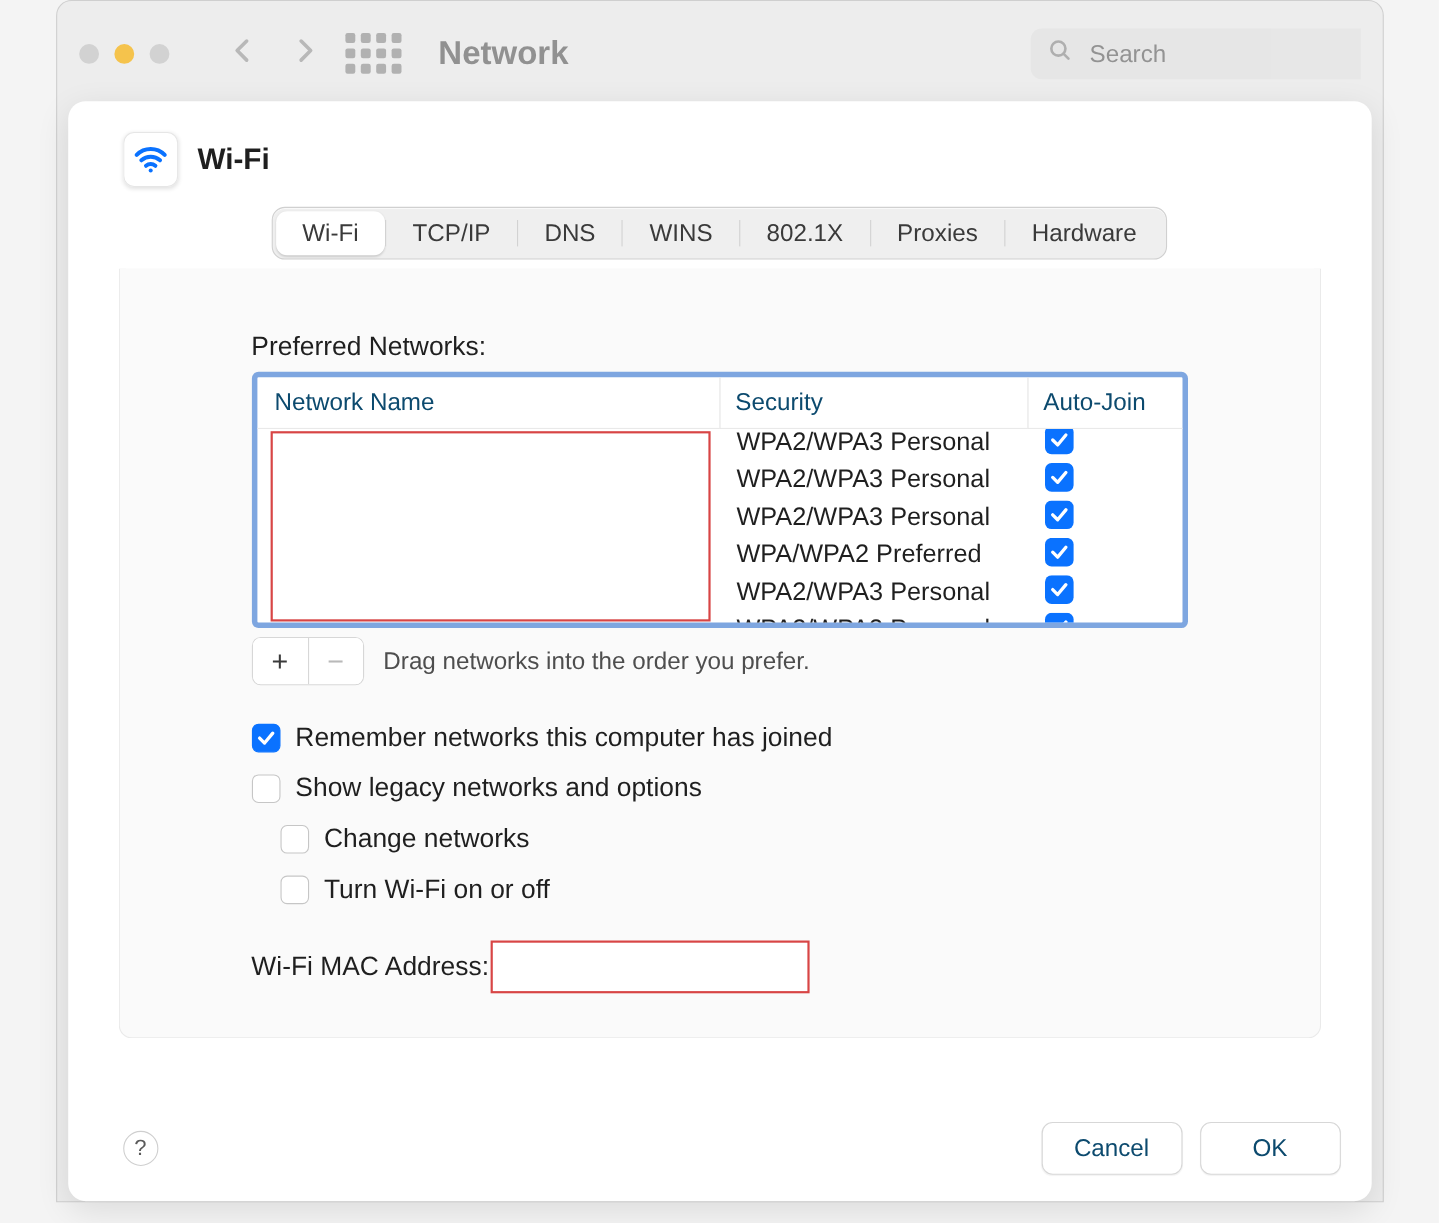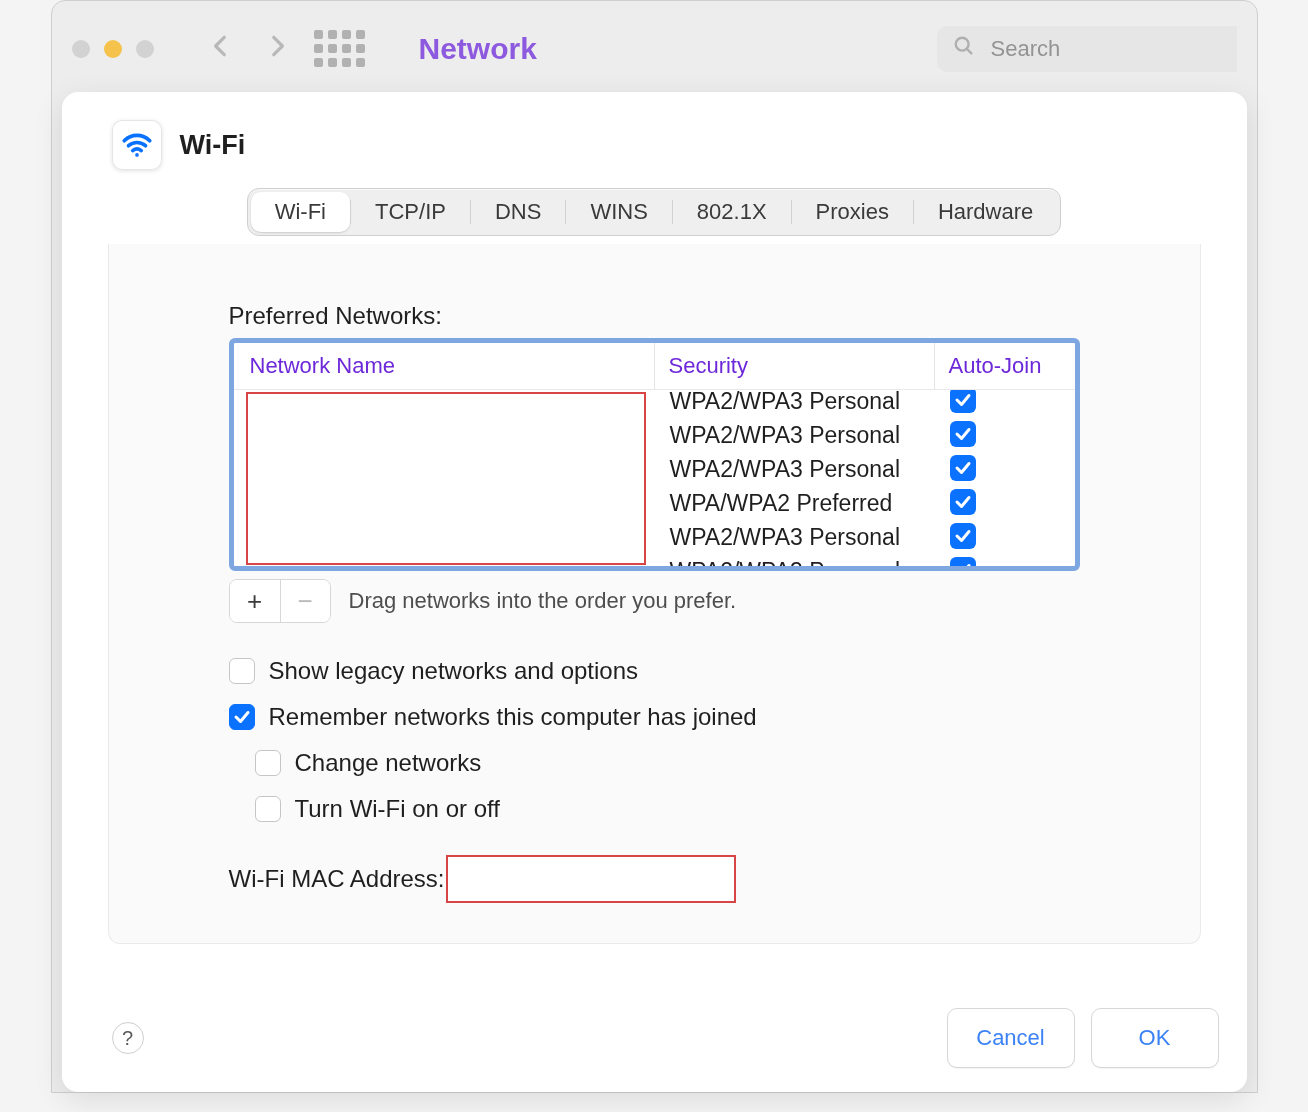--- a/index.html
+++ b/index.html
@@ -51,22 +51,22 @@
 
   .nav-arrows { display: flex; gap: 30px; color: #a7a7a7; }
   .nav-arrows svg { width: 26px; height: 26px; }
 
   .apps-grid { display: grid; grid-template-columns: repeat(4, 9px); grid-auto-rows: 9px; gap: 5px; }
   .apps-grid span { background: #9e9e9e; border-radius: 2px; }
 
   .title {
     font-size: 30px;
     font-weight: 700;
-    color: #6d28d9;
-    margin-left: 30px;
+    color: #737373;
+    margin-left: 10px;
   }
 
   .searchbox {
     margin-left: auto;
     display: flex;
     align-items: center;
     width: 300px;
     height: 46px;
     background: #e4e4e4;
     border-radius: 10px 0 0 10px;
@@ -141,21 +141,21 @@
   .table-focus {
     border: 5px solid var(--focus-blue);
     border-radius: 6px;
     padding: 0;
     background: #fff;
   }
   .thead {
     display: grid;
     grid-template-columns: 420px 280px 1fr;
     font-size: 22px;
-    color: #6d28d9;
+    color: #0c4a6e;
   }
   .th { padding: 10px 16px; border-bottom: 1px solid #e9e9e9; }
   .th:not(:first-child) { border-left: 1px solid #e4e4e4; padding-left: 14px; }
 
   .tbody {
     height: 176px;
     overflow: hidden;
     position: relative;
   }
   .trow {
@@ -218,23 +218,23 @@
     gap: 16px;
   }
   .help-btn {
     width: 32px; height: 32px; border-radius: 50%;
     border: 1px solid #cfcfcf; background: #fff;
     display: inline-flex; align-items: center; justify-content: center;
     font-size: 20px; color: #5a5a5a;
   }
   .sp { flex: 1; }
   .btn {
-    min-width: 128px; height: 60px; padding: 0 26px;
+    min-width: 128px; height: 48px; padding: 0 26px;
     border-radius: 10px; border: 1px solid #d7d7d7;
-    background: #fff; font-size: 22px; color: #3b82f6;
+    background: #fff; font-size: 22px; color: #0c4a6e;
     box-shadow: 0 1px 1px rgba(0,0,0,.05);
   }
 </style>
 </head>
 <body>
 
 <div class="window">
 
   <div class="toolbar">
     <div class="traffic">
@@ -382,35 +382,35 @@
         <div class="ar-bar">
           <div class="ar-buttons">
             <button>+</button>
             <button disabled="">−</button>
           </div>
           <div class="hint">Drag networks into the order you prefer.</div>
         </div>
 
         <div class="opts">
           <label class="opt-row">
-            <span class="box-chk">
-              
-            </span>
-            <span>Show legacy networks and options</span>
-          </label>
-
-          <label class="opt-row">
             <span class="box-chk checked">
               <svg viewBox="0 0 24 24" fill="none" stroke="#fff" stroke-width="4" stroke-linecap="round" stroke-linejoin="round">
                   <polyline points="4 12 10 18 20 6"></polyline>
                 </svg>
             </span>
             <span>Remember networks this computer has joined</span>
           </label>
 
+          <label class="opt-row">
+            <span class="box-chk">
+              
+            </span>
+            <span>Show legacy networks and options</span>
+          </label>
+
 
           <label class="opt-row indent">
             <span class="box-chk">
               
             </span>
             <span>Change networks</span>
           </label>
 
           <label class="opt-row indent">
             <span class="box-chk">

